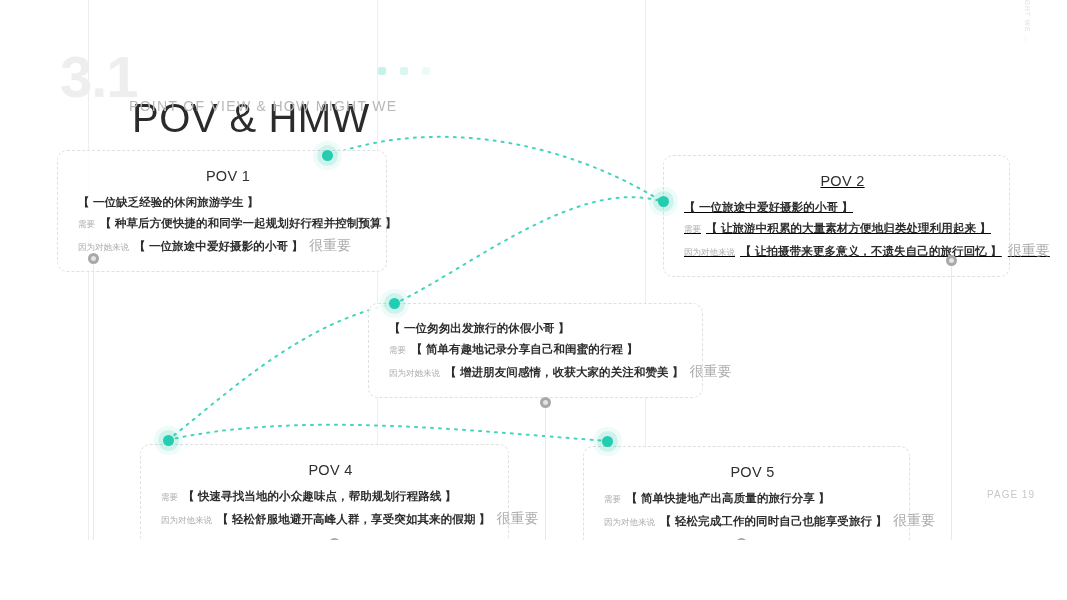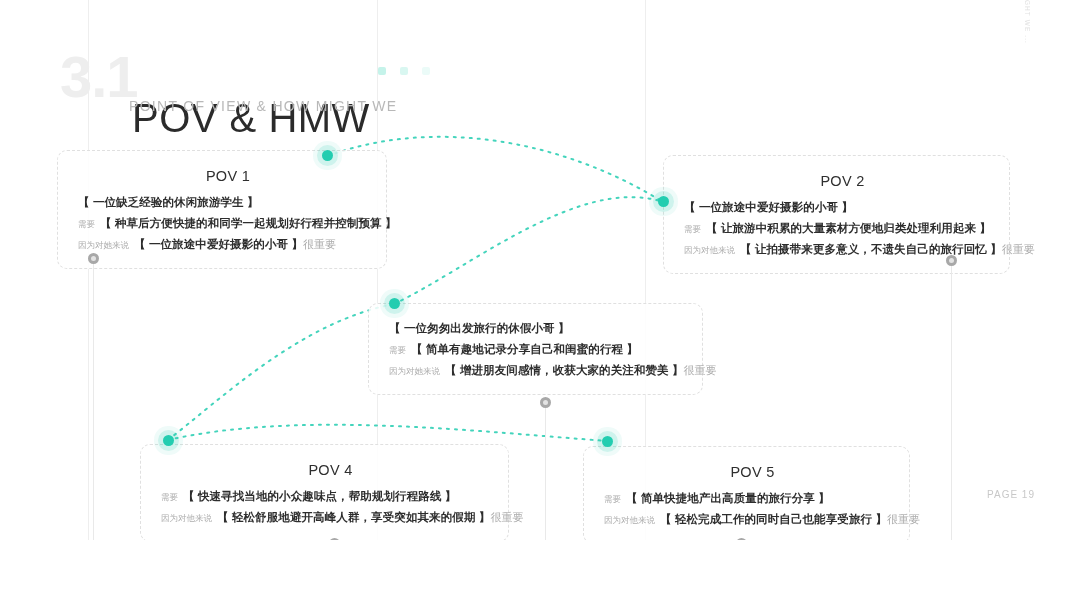--- a/index.html
+++ b/index.html
@@ -138,22 +138,23 @@
     margin-right: 5px;
     flex: none;
   }
   .val {
     font-size: 11.5px;
     font-weight: 700;
     color: #2d2d2d;
     letter-spacing: .1px;
   }
   .tail {
-    font-size: 11px;
+    font-size: 14px;
     color: #adadad;
+    margin-left: 6px;
     flex: none;
   }
 
   
   .node {
     position: absolute;
     width: 11px; height: 11px;
     border-radius: 50%;
     background: #23cdb0;
     box-shadow: 0 0 0 5px rgba(35,205,176,0.16), 0 0 0 9px rgba(35,205,176,0.07);
@@ -233,21 +234,21 @@
     </div>
     <div class="pov-line">
       <span class="lbl">因为对她来说</span>
       <span class="val">【 一位旅途中爱好摄影的小哥 】</span>
       <span class="tail">很重要</span>
     </div>
   </div>
   <div class="node" style="left:322px; top:150px;"></div>
   <div class="pin" style="left:88px; top:253px;"></div>
 
-  <div class="pov-card" style="left:663px; top:155px; width:347px;">
+  <div class="pov-card" style="left:663px; top:155px; width:347px;text-decoration:underline;">
     <div class="pov-title">POV 2</div>
     <div class="pov-line">
       <span class="val">【 一位旅途中爱好摄影的小哥 】</span>
     </div>
     <div class="pov-line">
       <span class="lbl">需要</span>
       <span class="val">【 让旅游中积累的大量素材方便地归类处理利用起来 】</span>
     </div>
     <div class="pov-line">
       <span class="lbl">因为对他来说</span>

